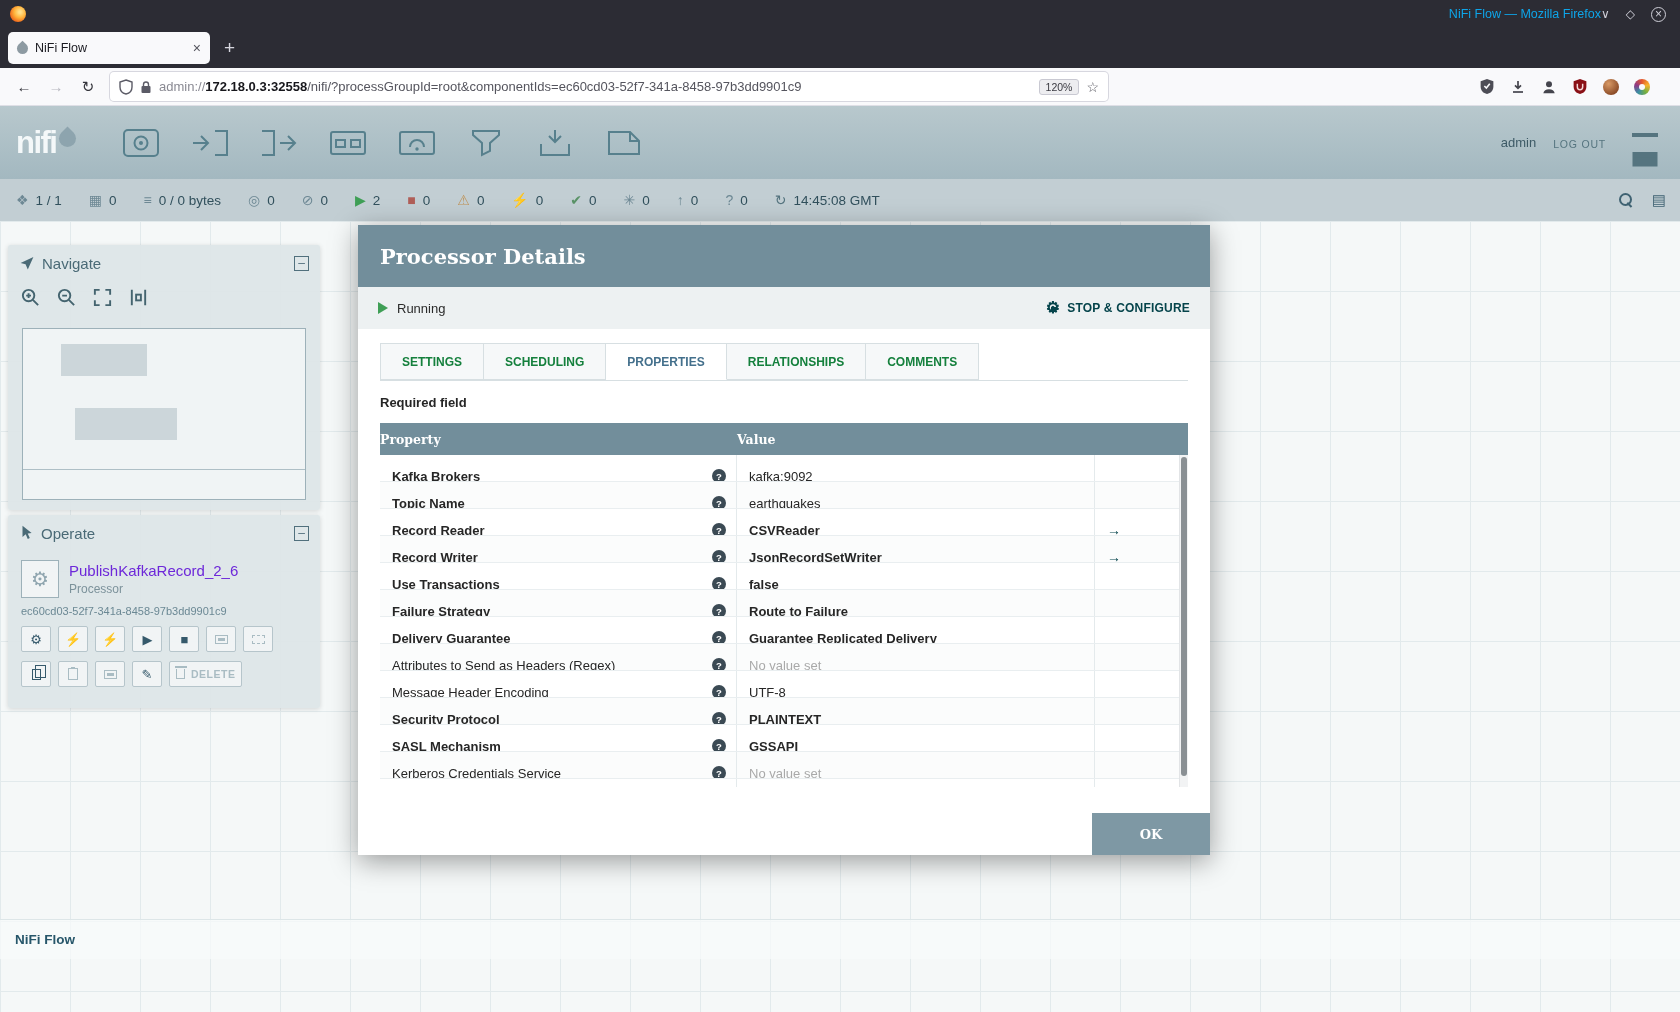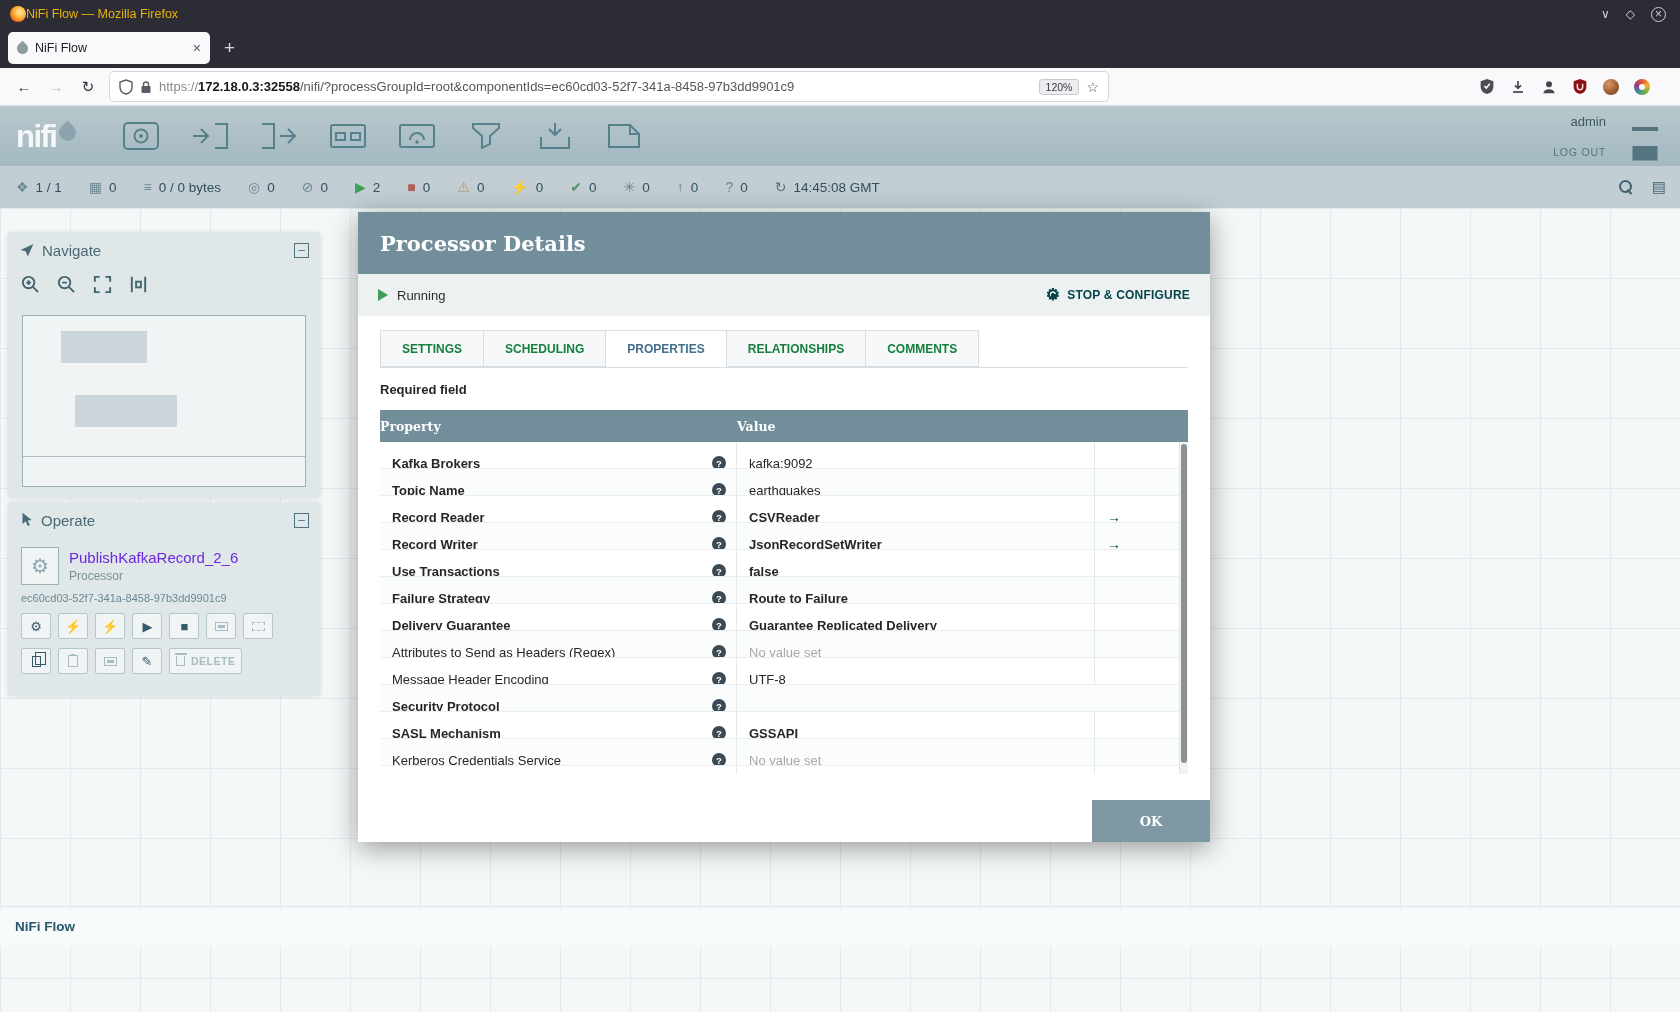--- a/index.html
+++ b/index.html
@@ -4,21 +4,21 @@
 <style>
   *{box-sizing:border-box;margin:0;padding:0}
   html,body{width:1680px;height:1012px;overflow:hidden}
   body{font-family:"Liberation Sans",sans-serif;font-size:13px;color:#262626;background:#f6f9f9;cursor:default}
   i,b,span{font-style:normal}
 
   
   .titlebar{height:28px;background:#2c2c34;display:flex;align-items:center;color:#e8e8ee}
   .ff-logo{width:16px;height:16px;border-radius:50%;margin-left:10px;
     background:radial-gradient(circle at 62% 38%,#ffe08a 8%,#ffb43c 40%,#f0701f 70%,#d34f2b 100%)}
-  .win-title{flex:1;text-align:left;font-size:12.5px;color:#eab308}
+  .win-title{flex:1;text-align:right;font-size:12.5px;color:#0ea5e9}
   .win-controls{display:flex;align-items:center;gap:16px;margin-right:14px;color:#cfcfd8}
   .win-controls>span{font-size:12px;line-height:1;cursor:pointer}
   .wc-close{width:15px;height:15px;border:1.5px solid #cfcfd8;border-radius:50%;display:flex;align-items:center;justify-content:center;font-size:10px}
 
   .tabbar{height:40px;background:#2c2c34;display:flex;align-items:center;padding:0 4px}
   .tab{width:202px;height:32px;margin-left:4px;background:#f9f9fb;border-radius:5px;display:flex;align-items:center;padding:0 9px;color:#1b1b21;font-size:12.5px;gap:7px}
   .favicon-drop{width:11px;height:11px;background:#8d9aa2;border-radius:50% 0 50% 50%;transform:rotate(-45deg);flex:none}
   .tab-title{flex:1;white-space:nowrap;overflow:hidden}
   .tab-close{color:#55555e;font-size:14px;cursor:pointer}
   .newtab{color:#d6d6de;font-size:19px;margin-left:14px;cursor:pointer}
@@ -35,28 +35,28 @@
   .star{color:#56565f;font-size:14px;flex:none;cursor:pointer}
   .ext-icons{display:flex;align-items:center;gap:15px;margin-left:auto;margin-right:14px}
   .ext-icons>span{display:inline-flex;cursor:pointer}
   .ext-avatar{width:16px;height:16px;border-radius:50%;background:radial-gradient(circle at 35% 30%,#d99a66,#8a4a26 75%)}
   .ext-pin{width:16px;height:16px;border-radius:50%;position:relative;
     background:conic-gradient(#e4572e,#f7b32b,#76b041,#3b8ea5,#8f3985,#e4572e)}
   .ext-pin::after{content:"";position:absolute;left:5px;top:5px;width:6px;height:6px;border-radius:50%;background:#f9f9fb}
   .hamb{width:15px;height:11px;border-top:2px solid #45454d;box-shadow:0 4.5px 0 -0.5px #45454d,0 9px 0 -0.5px #45454d;margin-top:2px}
 
   
-  .nifi-header{height:60px;background:linear-gradient(#b8c8cd,#a3b8c0);display:flex;align-items:center}
+  .nifi-header{height:73px;background:linear-gradient(#b8c8cd,#a3b8c0);display:flex;align-items:center}
   .nifi-logo{display:flex;align-items:flex-start;margin-left:16px;gap:2px}
   .nifi-logo-text{font-size:31px;font-weight:bold;letter-spacing:-1.5px;color:#f4f8f9;line-height:1}
   .nifi-drop{width:17px;height:17px;background:#8da4ae;border-radius:50% 0 50% 50%;transform:rotate(-45deg);margin-top:3px}
   .comp-toolbar{display:flex;align-items:center;gap:27px;margin-left:44px}
   .tool{display:inline-flex;cursor:grab}
   .hdr-right{margin-left:auto;display:flex;align-items:center}
-  .hdr-user{display:flex;flex-direction:column;align-items:flex-end;gap:17px}
+  .hdr-user{display:flex;align-items:flex-end;gap:17px}
   .user-name{font-size:13px;color:#3d5a66}
   .logout{font-size:10.5px;letter-spacing:.8px;color:#55747f;cursor:pointer}
   .global-menu{width:26px;height:19px;border-top:4px solid #55747f;box-shadow:0 7.5px 0 -2px #55747f,0 15px 0 -0.5px #55747f;margin:0 22px 0 26px;cursor:pointer}
 
   
   .statusbar{height:42px;background:#c2ced3;display:flex;align-items:center;padding-left:16px;gap:27px;color:#31505c;font-size:13.5px}
   .sitem{display:inline-flex;align-items:center;gap:7px;white-space:nowrap}
   .sic{font-size:14px;color:#6d8894;line-height:1}
   .sb-right{margin-left:auto;display:flex;align-items:center;gap:18px;margin-right:14px}
   .mag{width:15px;height:15px;position:relative;display:inline-block}
@@ -171,21 +171,21 @@
       <svg width="14" height="16" viewBox="0 0 14 16">
           <path d="M7 1 L13 3 V8 C13 12 10.5 14.3 7 15 C3.5 14.3 1 12 1 8 V3 Z" fill="none" stroke="#5b5b66" stroke-width="1.4"></path>
         </svg>
     </span>
     <span>
       <svg width="12" height="14" viewBox="0 0 12 14">
           <rect x="1.5" y="6" width="9" height="7" rx="1" fill="#5b5b66"></rect>
           <path d="M3.5 6 V4.5 a2.5 2.5 0 0 1 5 0 V6" fill="none" stroke="#5b5b66" stroke-width="1.4"></path>
         </svg>
     </span>
-    <span class="url-text"><span class="url-scheme">https://</span><span class="url-host">172.18.0.3:32558</span><span class="url-path">/nifi/?processGroupId=root&amp;componentIds=ec60cd03-52f7-341a-8458-97b3dd9901c9</span></span>
+    <span class="url-text"><span class="url-scheme">admin://</span><span class="url-host">172.18.0.3:32558</span><span class="url-path">/nifi/?processGroupId=root&amp;componentIds=ec60cd03-52f7-341a-8458-97b3dd9901c9</span></span>
     <span class="zoom-badge">120%</span>
     <span class="star">☆</span>
   </div>
   <span class="ext-icons" id="ext-icons">
       <span>
         <svg width="16" height="17" viewBox="0 0 14 16">
           <path d="M7 1 L13 3 V8 C13 12 10.5 14.3 7 15 C3.5 14.3 1 12 1 8 V3 Z" fill="#4d4d56"></path>
           <path d="M4.5 7.5 L6.4 9.5 L9.6 5.5" fill="none" stroke="#f9f9fb" stroke-width="1.5"></path>
         </svg>
       </span>
@@ -562,20 +562,23 @@
             <div class="cell">
               <span>UTF-8</span>
             </div>
             <div class="cell"></div>
           </div>
           <div class="pt-row req">
             <div class="cell">
               <span class="pname">Security Protocol</span>
               <span class="help">?</span>
             </div>
+            <div class="cell">
+              <span class=" vbold">PLAINTEXT</span>
+            </div>
             <div class="cell"></div>
           </div>
           <div class="pt-row req">
             <div class="cell">
               <span class="pname">SASL Mechanism</span>
               <span class="help">?</span>
             </div>
             <div class="cell">
               <span class=" vbold">GSSAPI</span>
             </div>

